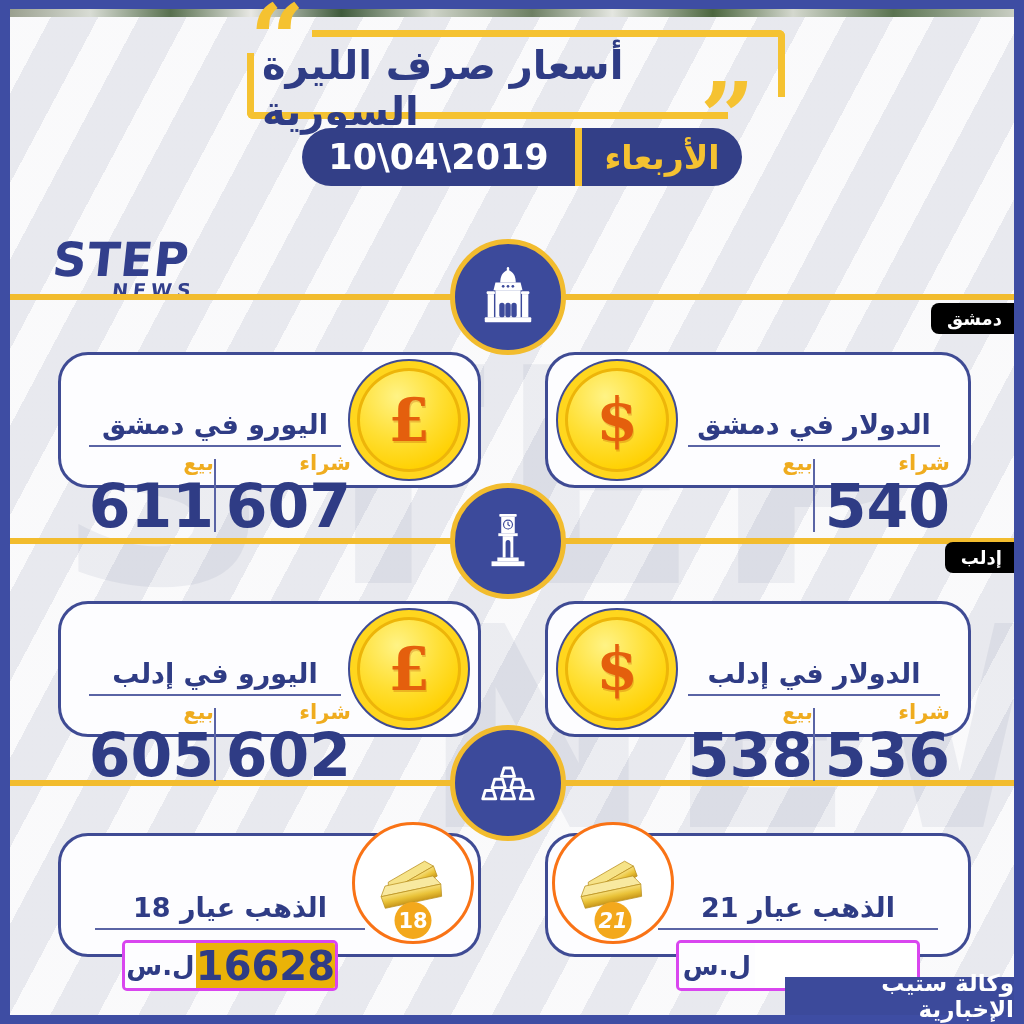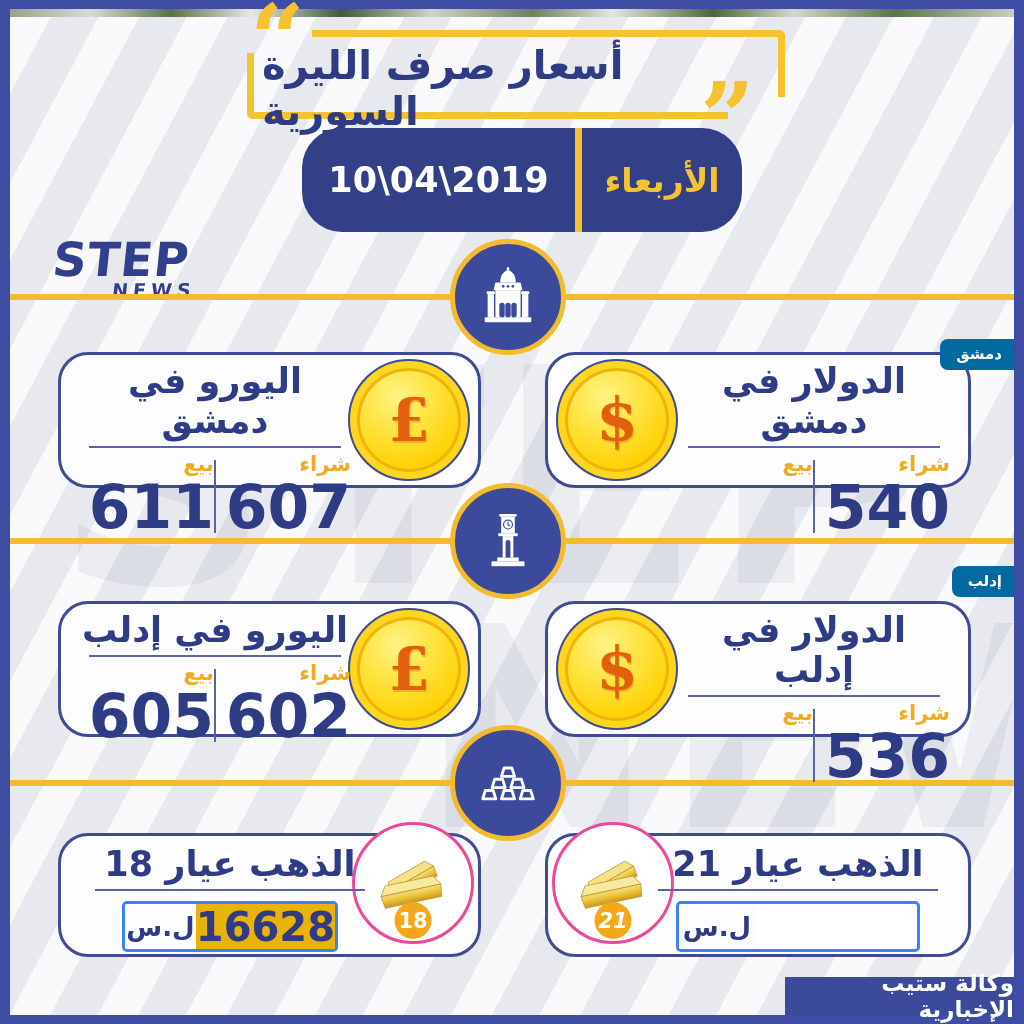--- a/index.html
+++ b/index.html
@@ -18,73 +18,73 @@
   .quote{position:absolute;color:#f5c231;font-weight:bold;font-size:95px;line-height:1;
          font-family:"DejaVu Serif",serif;}
   .quote-open{left:250px;top:-8px;}
   .quote-close{left:700px;top:70px;}
   .bracket-top{position:absolute;left:312px;top:30px;width:466px;height:60px;
     border-top:7px solid #f5c231;border-right:7px solid #f5c231;border-radius:0 6px 0 0;}
   .bracket-bottom{position:absolute;left:247px;top:53px;width:474px;height:59px;
     border-left:7px solid #f5c231;border-bottom:7px solid #f5c231;border-radius:0 0 0 6px;}
   .header-title{position:absolute;left:262px;top:42px;width:496px;text-align:left;
     font-size:40px;font-weight:bold;color:#2f3c85;direction:rtl;}
-  .date-pill{position:absolute;left:302px;top:128px;width:440px;height:104px;background:#333f87;
+  .date-pill{position:absolute;left:302px;top:128px;width:440px;height:58px;background:#333f87;
     border-radius:40px;display:flex;align-items:stretch;overflow:hidden;}
   .pill-date{width:273px;display:flex;align-items:center;justify-content:center;color:#ffffff;
     font-size:35px;font-weight:bold;direction:ltr;}
   .pill-div{width:7px;background:#f5c231;}
   .pill-day{flex:1;display:flex;align-items:center;justify-content:center;color:#f5c231;
     font-size:33px;font-weight:bold;direction:rtl;}
 
   
   .logo{position:absolute;left:52px;top:236px;width:150px;color:#323f8c;transform:skewX(-6deg);}
   .logo-step{font-size:47px;font-weight:bold;letter-spacing:1px;line-height:1;}
   .logo-news{font-size:19px;font-weight:bold;letter-spacing:5px;margin-top:-4px;text-align:right;padding-right:4px;}
 
   
   .yline{position:absolute;left:10px;width:1004px;height:6px;background:#f2bc2e;}
   .sec-circle{position:absolute;width:106px;height:106px;border-radius:50%;background:#3c4a9b;
     border:5px solid #f2bc2e;display:flex;align-items:center;justify-content:center;z-index:3;}
-  .sec-tab{position:absolute;right:10px;height:31px;line-height:31px;background:#0369a1;color:#fff;
-    font-size:15px;font-weight:bold;padding:0 12px 0 16px;border-radius:8px 0 0 8px;direction:rtl;z-index:3;margin-top:36px;}
+  .sec-tab{position:absolute;right:10px;height:31px;line-height:31px;background:#000000;color:#fff;
+    font-size:18px;font-weight:bold;padding:0 12px 0 16px;border-radius:8px 0 0 8px;direction:rtl;z-index:3;}
 
   
   .card{position:absolute;background:#fdfdff;border:3px solid #3f4b94;border-radius:30px;z-index:2;}
   .row1{top:352px;height:130px;} .row2{top:601px;height:130px;} .row3{top:833px;height:118px;}
   .cL{left:58px;width:417px;} .cR{left:545px;width:420px;}
 
   .coin{position:absolute;top:50%;transform:translateY(-50%);width:118px;height:118px;border-radius:50%;
     border:2px solid #3f4b94;display:flex;align-items:center;justify-content:center;
     background:radial-gradient(circle at 40% 30%,#fff385 0%,#ffdf33 40%,#ffd103 68%,#eead00 100%);
     box-shadow:inset 0 0 0 7px #ffd61e, inset 0 0 0 10px #edb50a;}
   .pos-right{right:8px;} .pos-left{left:8px;}
   .coin-symbol{font-family:"DejaVu Serif",serif;font-weight:bold;font-size:60px;color:#e45f0d;
     text-shadow:1px 2px 0 rgba(180,60,0,0.25);}
 
   .ctext{position:absolute;top:6px;width:272px;direction:rtl;}
   .tz-left{left:18px;} .tz-right{right:18px;}
-  .ctitle{text-align:center;font-size:35px;font-weight:bold;color:#2f3c85;}
+  .ctitle{text-align:center;font-size:27px;font-weight:bold;color:#2f3c85;margin-top:48px;}
   .cdivider{height:2px;background:#5a64a5;margin:5px 10px 4px;}
   .cols{display:flex;direction:rtl;align-items:stretch;}
   .col{flex:1;text-align:right;}
   .col-label{font-size:21px;font-weight:bold;color:#efac1f;}
   .col-value{font-size:60px;font-weight:bold;color:#2f3c85;line-height:1.05;}
   .vdiv{width:2px;background:#5a64a5;margin:8px 0 6px;}
 
   
   .gold-circle{position:absolute;top:-14px;width:116px;height:116px;background:#ffffff;
-    border:3px solid #ec4899;border-radius:50%;display:flex;align-items:center;justify-content:center;}
+    border:3px solid #f97316;border-radius:50%;display:flex;align-items:center;justify-content:center;}
   .gc-right{right:4px;} .gc-left{left:4px;font-style:italic;}
   .gold-badge{position:absolute;bottom:2px;left:50%;transform:translateX(-50%);width:37px;height:37px;
     border-radius:50%;background:#f3a81c;color:#fff;font-size:21px;font-weight:bold;
     display:flex;align-items:center;justify-content:center;}
   .gtext{position:absolute;top:8px;direction:rtl;}
   .gt18{left:24px;width:290px;} .gt21{right:20px;width:300px;}
-  .value-box{display:flex;direction:ltr;height:45px;border:3px solid #3b82f6;border-radius:5px;
+  .value-box{display:flex;direction:ltr;height:45px;border:3px solid #d946ef;border-radius:5px;
     overflow:hidden;margin:10px auto 0;background:#fff;}
   .vb18{width:210px;} .vb21{width:238px;}
   .vb-unit{width:76px;display:flex;align-items:center;justify-content:center;font-size:26px;
     font-weight:bold;color:#2f3c85;background:#fdfdff;direction:rtl;}
   .vb-num{flex:1;display:flex;align-items:center;justify-content:center;font-size:40px;
     font-weight:bold;color:#2f3c85;background:#eab308;}
 
   .footer-bar{position:absolute;left:785px;right:10px;top:977px;height:38px;background:#3c4a9b;
     color:#fff;display:flex;align-items:center;justify-content:center;font-size:23px;
     font-weight:bold;direction:rtl;z-index:4;}
@@ -191,21 +191,21 @@
         <rect x="26.5" y="27" width="11" height="22"></rect>
         <rect x="21" y="49" width="22" height="4"></rect>
         <rect x="15" y="53" width="34" height="5"></rect>
       </g>
       <circle cx="32" cy="15" r="5.2" fill="#3c4a9b"></circle>
       <circle cx="32" cy="15" r="4" fill="#ffffff"></circle>
       <path d="M32 12.2 v3 l2 1.4" stroke="#3c4a9b" stroke-width="1.2" fill="none"></path>
       <path d="M29.5 49 v-15 q0 -3 2.5 -3 q2.5 0 2.5 3 v15 z" fill="#3c4a9b"></path>
     </svg>
   </div>
-  <div class="sec-tab" style="top:530px;">إدلب</div>
+  <div class="sec-tab" style="top:542px;">إدلب</div>
 
   <div class="card row2 cL">
     <div class="coin pos-right">
       <span class="coin-symbol">£</span>
     </div>
     <div class="ctext tz-left">
       <div class="ctitle">اليورو في إدلب</div>
       <div class="cdivider"></div>
       <div class="cols">
         <div class="col">
@@ -229,20 +229,21 @@
       <div class="ctitle">الدولار في إدلب</div>
       <div class="cdivider"></div>
       <div class="cols">
         <div class="col">
           <div class="col-label">شراء</div>
           <div class="col-value">536</div>
         </div>
         <div class="vdiv"></div>
         <div class="col">
           <div class="col-label">بيع</div>
+          <div class="col-value">538</div>
         </div>
       </div>
     </div>
   </div>
 
   <div class="yline" style="top:780px;"></div>
   <div class="sec-circle" style="left:450px;top:725px;">
     <svg width="60" height="60" viewBox="0 0 64 64">
       <g fill="none" stroke="#ffffff" stroke-width="3" stroke-linejoin="round">
         <polygon points="25,25 39,25 36.2,16 27.8,16"></polygon>

